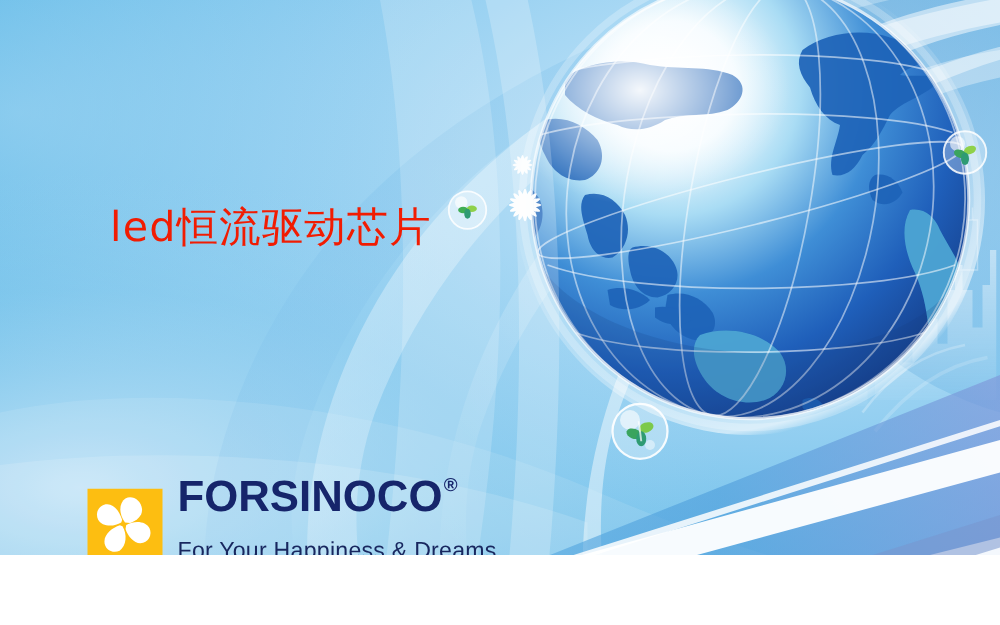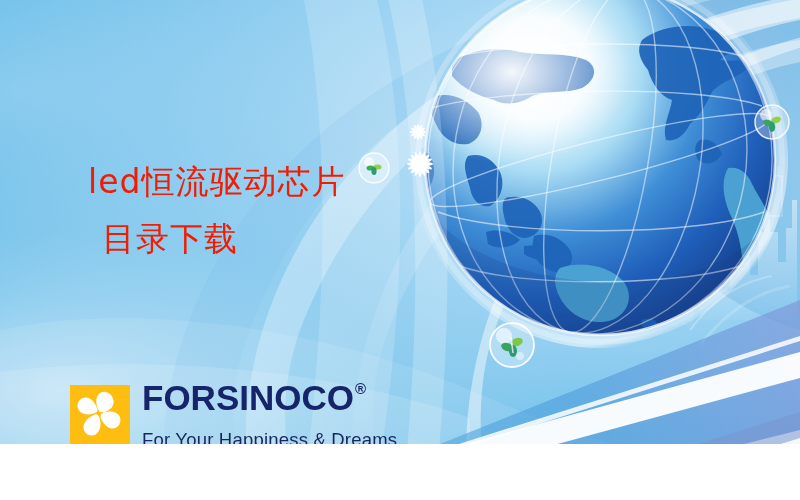--- a/index.html
+++ b/index.html
@@ -49,21 +49,21 @@
     white-space: nowrap;
     font-family: "DejaVu Sans", "Liberation Sans", sans-serif;
   }
   #title-line-2 { padding-left: 14px; margin-top: 12px; }
   
   #logo {
     position: absolute;
     left: 70px;
     top: 378px;
     display: flex;
-    align-items: center;
+    align-items: flex-end;
     gap: 12px;
   }
   #logo-mark {
     width: 60px;
     height: 60px;
     background: #fdbe11;
     flex: 0 0 auto;
     position: relative;
   }
   #logo-text { padding-top: 2px; }
@@ -311,21 +311,20 @@
           <ellipse rx="5" ry="3.2" cx="-4" cy="1" fill="#3aa45e" transform="rotate(20 -4 1)"></ellipse>
           <ellipse rx="3.2" ry="5" cx="0" cy="5" fill="#2f9b73"></ellipse>
         </g>
       </g>
 
     </g>
   </svg>
 
   <div id="title-block">
     <div class="title-line" id="title-line-1">led恒流驱动芯片</div>
-    <div class="title-line" id="title-line-2">目录下载</div>
   </div>
 
   <div id="logo">
     <div id="logo-mark">
       <svg viewBox="0 0 60 60" width="60" height="60">
         <g fill="#ffffff">
           <path d="M30,27 C26,20 27,11 33,8 C39,6 45,11 45,18 C45,23 40,27 34,28 Z" transform="rotate(-8 30 27)"></path>
           <path d="M31,29 C38,26 47,28 49,34 C51,40 46,46 40,45 C35,44 31,38 30,32 Z" transform="rotate(-8 31 29)"></path>
           <path d="M28,30 C31,37 29,46 23,49 C17,51 11,46 12,40 C13,34 20,30 26,29 Z" transform="rotate(-8 28 30)"></path>
           <path d="M27,27 C20,30 11,28 9,22 C7,16 12,10 18,11 C24,12 27,19 28,25 Z" transform="rotate(-8 27 27)"></path>

